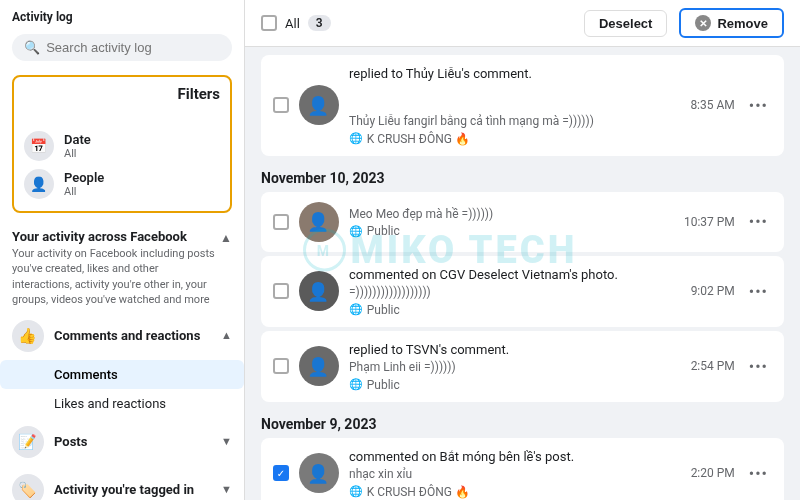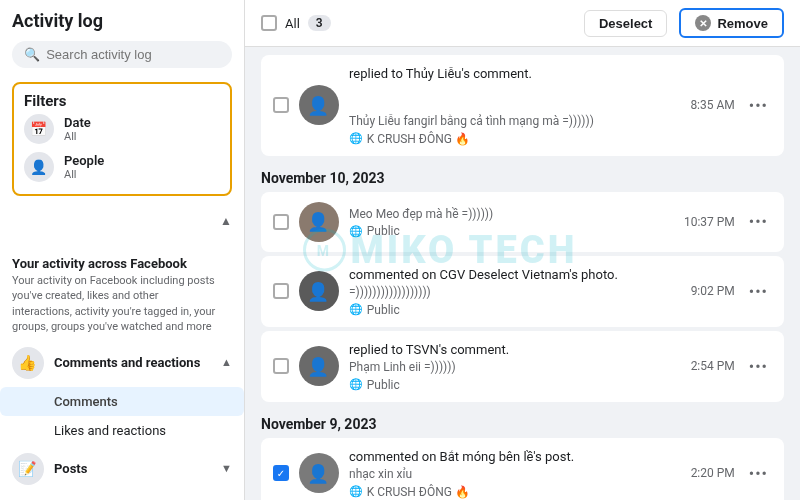--- a/index.html
+++ b/index.html
@@ -20,21 +20,21 @@
       min-width: 245px;
       background: #fff;
       border-right: 1px solid #ddd;
       display: flex;
       flex-direction: column;
       height: 500px;
       overflow-y: auto;
     }
     .sidebar-header {
       padding: 10px 12px 6px 12px;
-      font-size: 18px;
+      font-size: 12px;
       font-weight: 700;
       color: #1c1e21;
     }
     .search-box {
       margin: 4px 12px 8px 12px;
       display: flex;
       align-items: center;
       background: #f0f2f5;
       border-radius: 20px;
       padding: 6px 12px;
@@ -56,22 +56,23 @@
     
     .filters-section {
       margin: 6px 12px;
       border: 2px solid #e8a000;
       border-radius: 8px;
       padding: 8px 10px;
     }
     .filters-title {
       font-weight: 700;
       font-size: 15px;
-      margin-bottom: 0;
-      color: #1c1e21;
+      margin-bottom: 24px;
+      color: #1c1e21;
+      text-align: right;
     }
     .filter-item {
       display: flex;
       align-items: center;
       gap: 10px;
       padding: 4px 0;
       cursor: pointer;
     }
     .filter-icon-circle {
       width: 30px;
@@ -94,21 +95,20 @@
     }
 
     
     .activity-section {
       padding: 10px 12px 4px 12px;
     }
     .activity-title {
       font-weight: 700;
       font-size: 13px;
       color: #1c1e21;
-      margin-top: 44px;
     }
     .activity-desc {
       font-size: 11px;
       color: #65676b;
       line-height: 1.4;
       margin-top: 2px;
     }
     .activity-toggle {
       display: flex;
       justify-content: space-between;
@@ -158,21 +158,21 @@
     
     .sub-item {
       padding: 7px 12px 7px 54px;
       cursor: pointer;
       font-size: 13px;
       color: #1c1e21;
       border-radius: 6px;
     }
     .sub-item.active {
       background: #e7f3ff;
-      color: #404040;
+      color: #000000;
       font-weight: 500;
     }
 
     
     .main {
       flex: 1;
       background: #f0f2f5;
       display: flex;
       flex-direction: column;
       height: 500px;
@@ -381,21 +381,21 @@
         <div class="filter-name">People</div>
         <div class="filter-sub">All</div>
       </div>
     </div>
   </div>
 
   <div class="activity-section">
     <div class="activity-toggle">
       <div>
         <div class="activity-title">Your activity across Facebook</div>
-        <div class="activity-desc">Your activity on Facebook including posts you've created, likes and other interactions, activity you're tagged in, your groups, groups you've watched and more</div>
+        <div class="activity-desc">Your activity on Facebook including posts you've created, likes and other interactions, activity you're other in, your groups, videos you've watched and more</div>
       </div>
       <span class="chevron-icon">▲</span>
     </div>
   </div>
 
   <div class="nav-item">
     <div class="nav-item-left">
       <div class="nav-icon-circle">👍</div>
       <span class="nav-label">Comments and reactions</span>
     </div>

